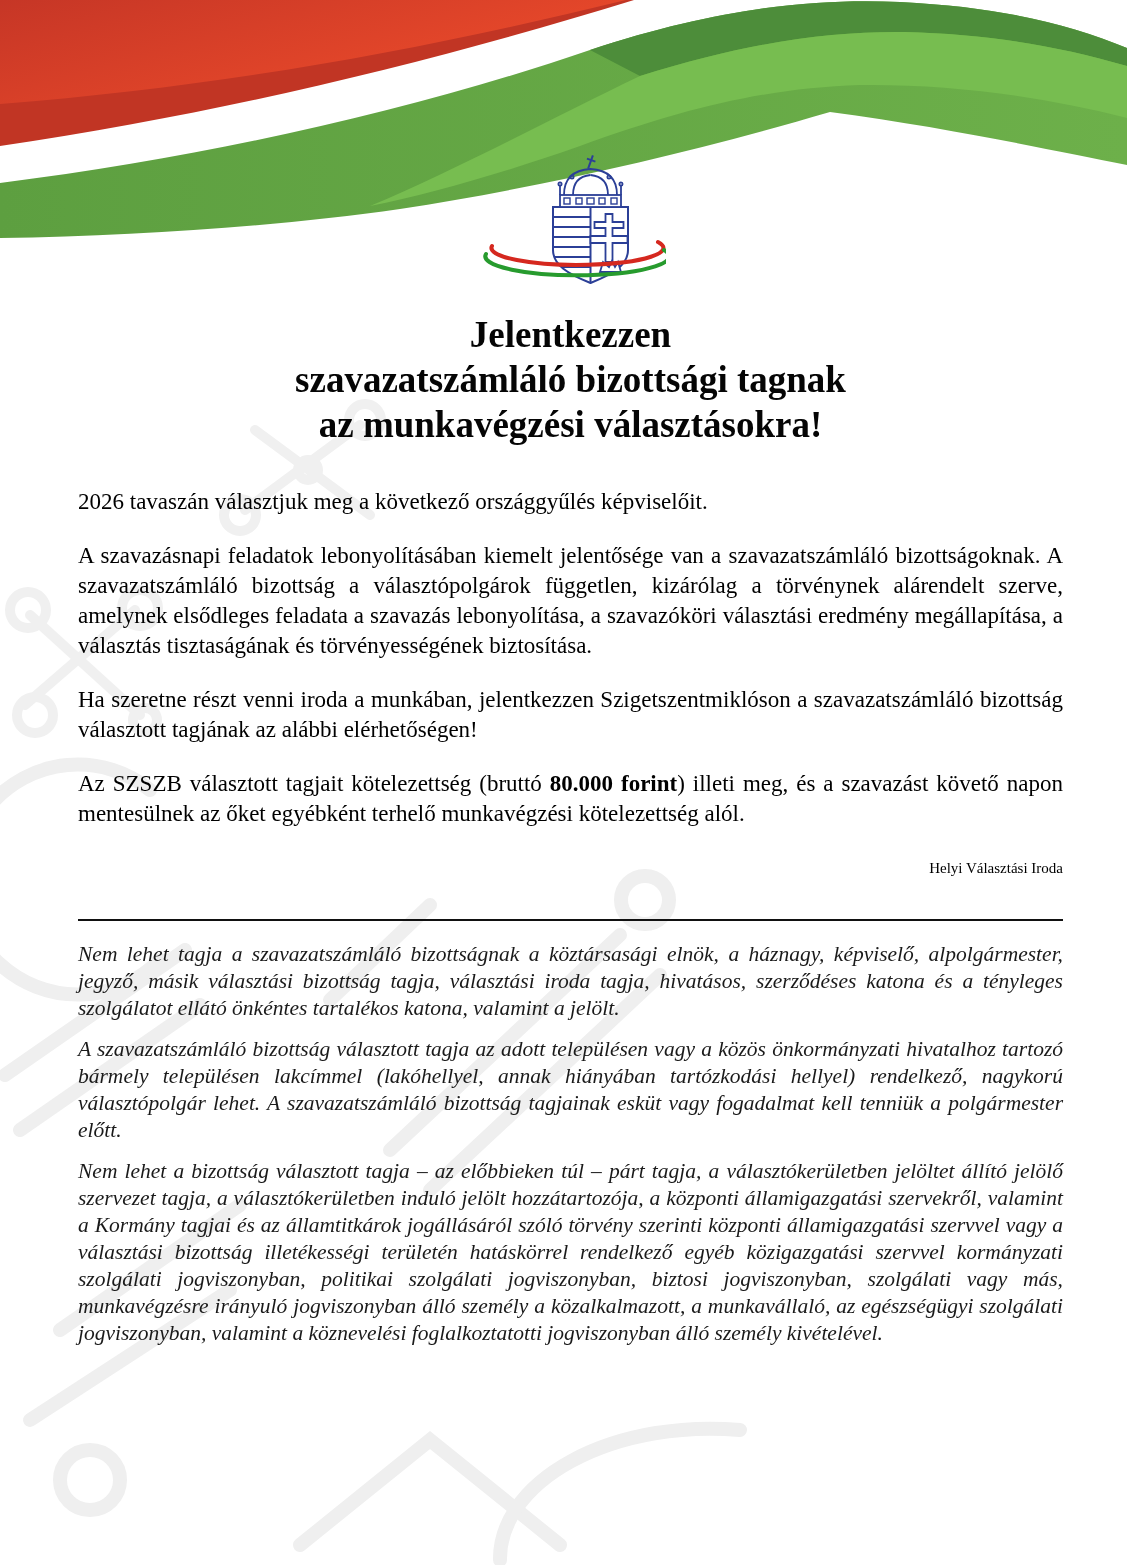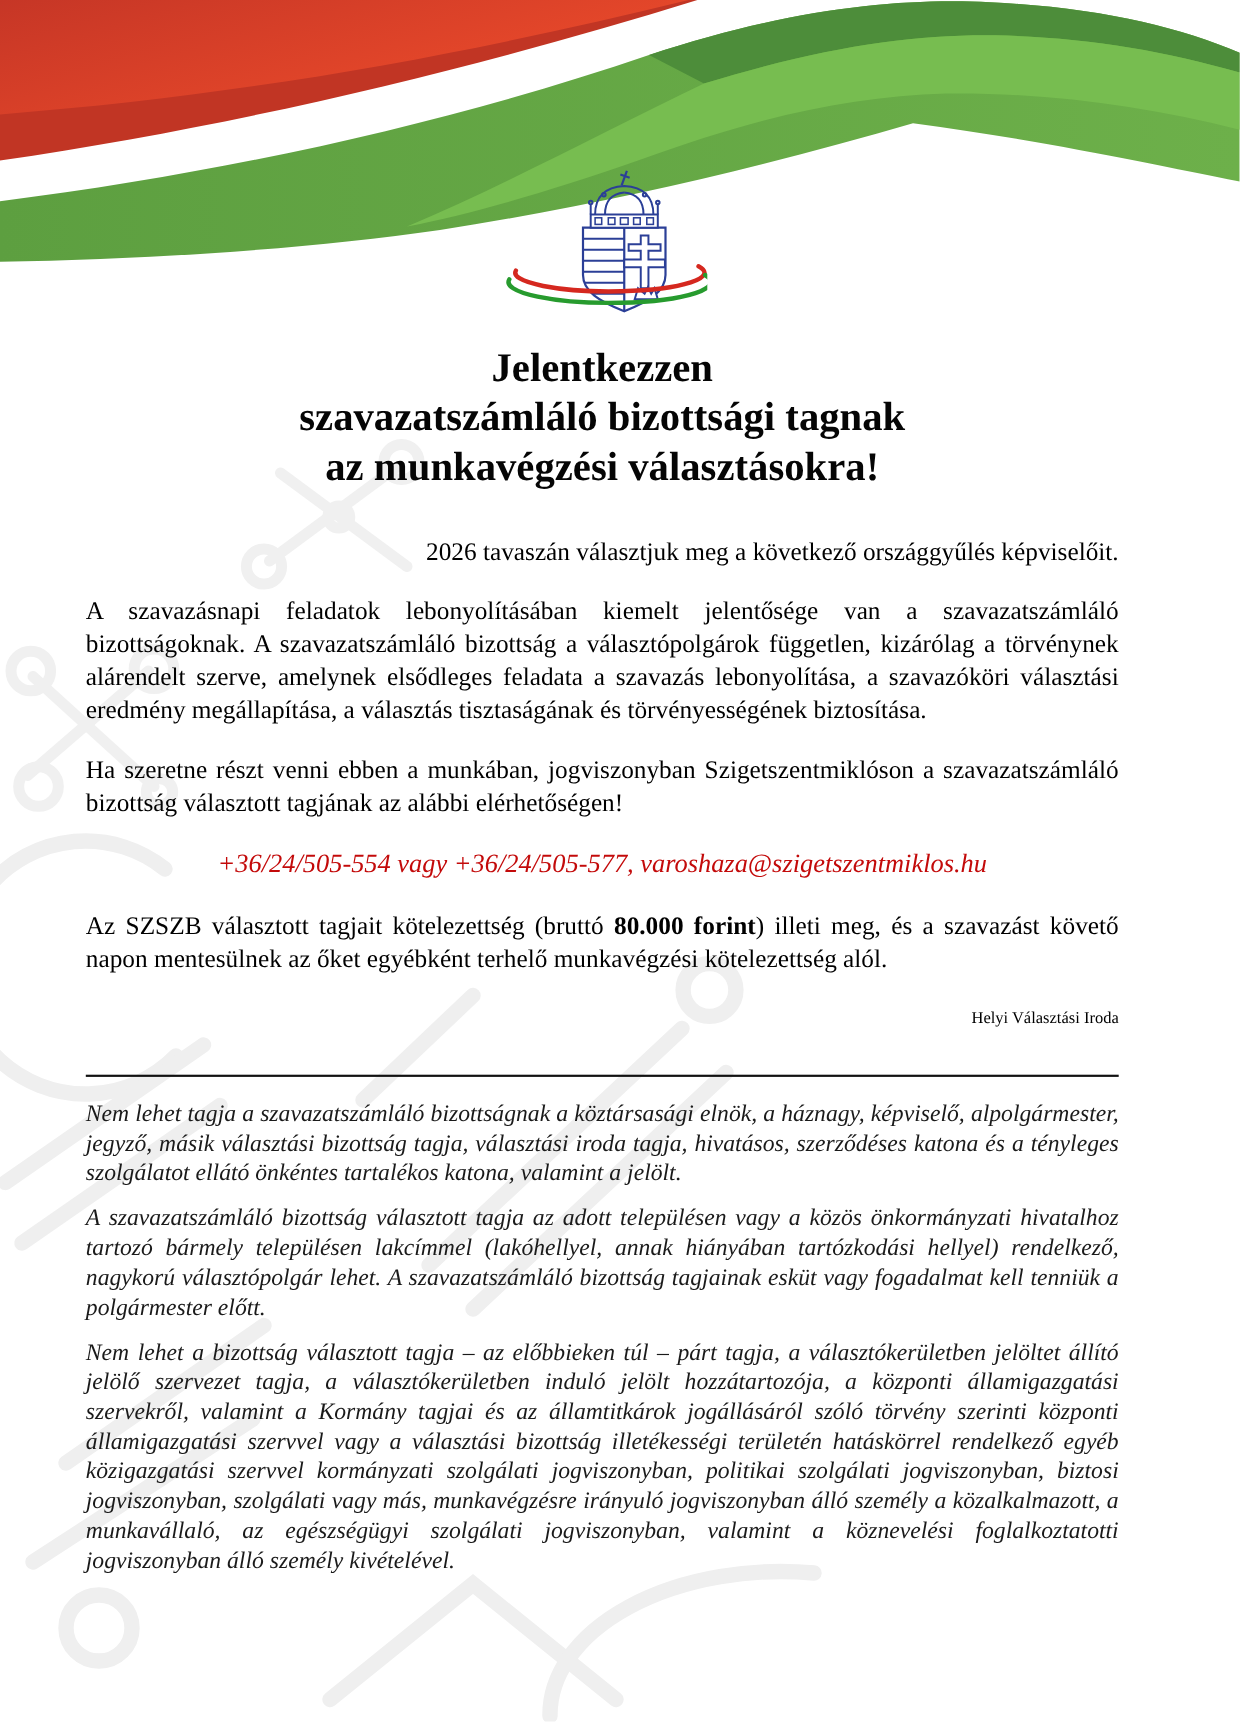--- a/index.html
+++ b/index.html
@@ -7,37 +7,37 @@
     width:1127px;height:1565px;
     background:#ffffff;
     font-family:"Liberation Serif","DejaVu Serif",serif;
     color:#000;
     position:relative;
     overflow:hidden;
   }
   .page{position:relative;width:1127px;height:1565px;overflow:hidden;}
   .header-svg{position:absolute;top:0;left:0;z-index:2;pointer-events:none;}
   .watermark-svg{position:absolute;top:0;left:0;z-index:0;pointer-events:none;}
-  .content{position:relative;z-index:3;padding:150px 110px 0 78px;}
+  .content{position:relative;z-index:3;padding:150px 64px 0 78px;}
   .logo-wrap{width:100%;height:140px;display:flex;justify-content:center;align-items:flex-start;}
   .title{
     margin-top:22px;
     text-align:center;
     font-weight:bold;
     font-size:37px;
     line-height:45px;
     color:#050505;
   }
   .para{
     font-size:23px;
     line-height:30px;
     text-align:justify;
     margin:0 0 24px 0;
   }
-  .para.first{margin-top:40px;text-align:right;}
+  .para.first{margin-top:40px;text-align:left;}
   .contact{
     font-size:24px;
     line-height:30px;
     font-style:italic;
     text-align:center;
     margin:26px 0 26px 0;
   }
   .signature{
     font-size:15px;
     line-height:30px;
@@ -180,23 +180,22 @@
     <div class="title">
       <div>Jelentkezzen</div>
       <div>szavazatszámláló bizottsági tagnak</div>
       <div>az munkavégzési választásokra!</div>
     </div>
 
     <p class="para first">2026 tavaszán választjuk meg a következő országgyűlés képviselőit.</p>
 
     <p class="para">A szavazásnapi feladatok lebonyolításában kiemelt jelentősége van a szavazatszámláló bizottságoknak. A szavazatszámláló bizottság a választópolgárok független, kizárólag a törvénynek alárendelt szerve, amelynek elsődleges feladata a szavazás lebonyolítása, a szavazóköri választási eredmény megállapítása, a választás tisztaságának és törvényességének biztosítása.</p>
 
-    <p class="para">Ha szeretne részt venni ebben a munkában, jogviszonyban Szigetszentmiklóson a szavazatszámláló bizottság választott tagjának az alábbi elérhetőségen!</p>
-
-    <p class="contact" style="color:#c30a0a">+36/24/505-554 vagy +36/24/505-577, varoshaza@szigetszentmiklos.hu</p>
+    <p class="para">Ha szeretne részt venni iroda a munkában, jelentkezzen Szigetszentmiklóson a szavazatszámláló bizottság választott tagjának az alábbi elérhetőségen!</p>
+
 
     <p class="para"><span>Az SZSZB választott tagjait kötelezettség (bruttó </span><b>80.000 forint</b><span>) illeti meg, és a szavazást követő napon mentesülnek az őket egyébként terhelő munkavégzési kötelezettség alól.</span></p>
 
     <p class="signature">Helyi Választási Iroda</p>
 
     <hr class="divider">
 
     <p class="fine">Nem lehet tagja a szavazatszámláló bizottságnak a köztársasági elnök, a háznagy, képviselő, alpolgármester, jegyző, másik választási bizottság tagja, választási iroda tagja, hivatásos, szerződéses katona és a tényleges szolgálatot ellátó önkéntes tartalékos katona, valamint a jelölt.</p>
     <p class="fine">A szavazatszámláló bizottság választott tagja az adott településen vagy a közös önkormányzati hivatalhoz tartozó bármely településen lakcímmel (lakóhellyel, annak hiányában tartózkodási hellyel) rendelkező, nagykorú választópolgár lehet. A szavazatszámláló bizottság tagjainak esküt vagy fogadalmat kell tenniük a polgármester előtt.</p>
     <p class="fine">Nem lehet a bizottság választott tagja – az előbbieken túl – párt tagja, a választókerületben jelöltet állító jelölő szervezet tagja, a választókerületben induló jelölt hozzátartozója, a központi államigazgatási szervekről, valamint a Kormány tagjai és az államtitkárok jogállásáról szóló törvény szerinti központi államigazgatási szervvel vagy a választási bizottság illetékességi területén hatáskörrel rendelkező egyéb közigazgatási szervvel kormányzati szolgálati jogviszonyban, politikai szolgálati jogviszonyban, biztosi jogviszonyban, szolgálati vagy más, munkavégzésre irányuló jogviszonyban álló személy a közalkalmazott, a munkavállaló, az egészségügyi szolgálati jogviszonyban, valamint a köznevelési foglalkoztatotti jogviszonyban álló személy kivételével.</p>

